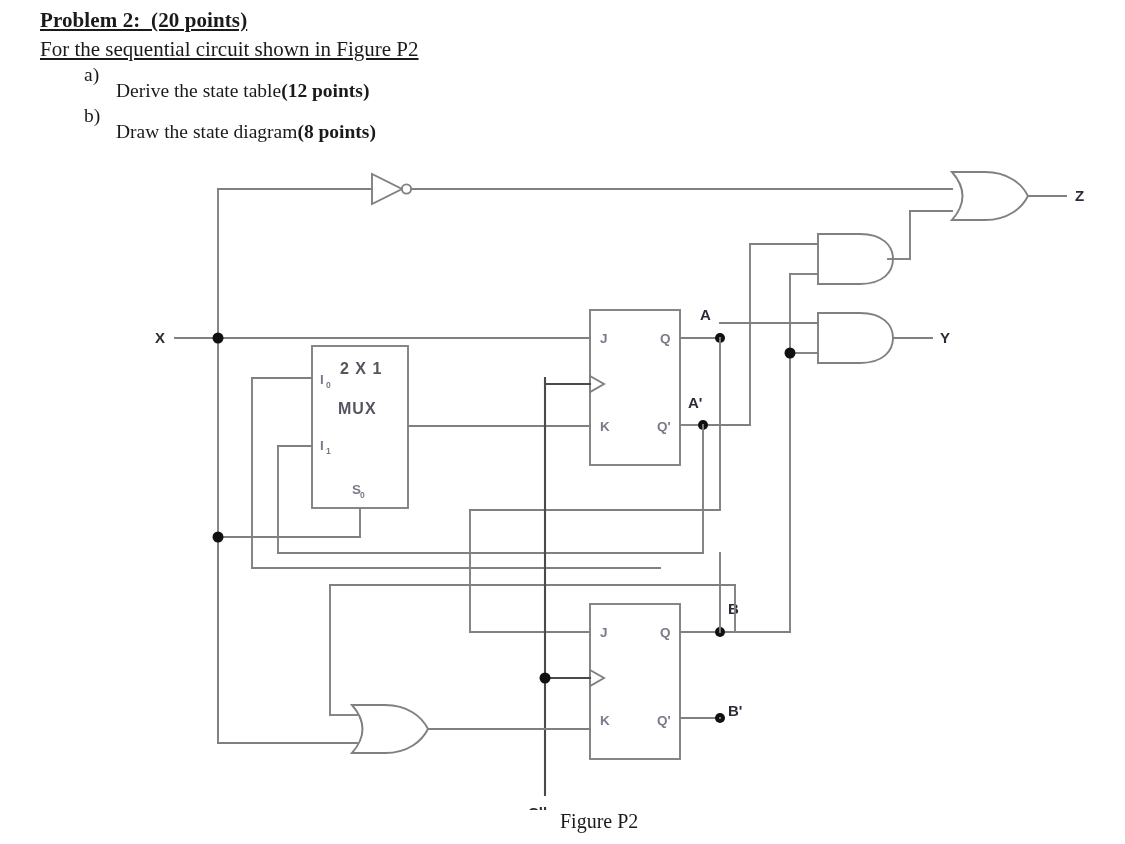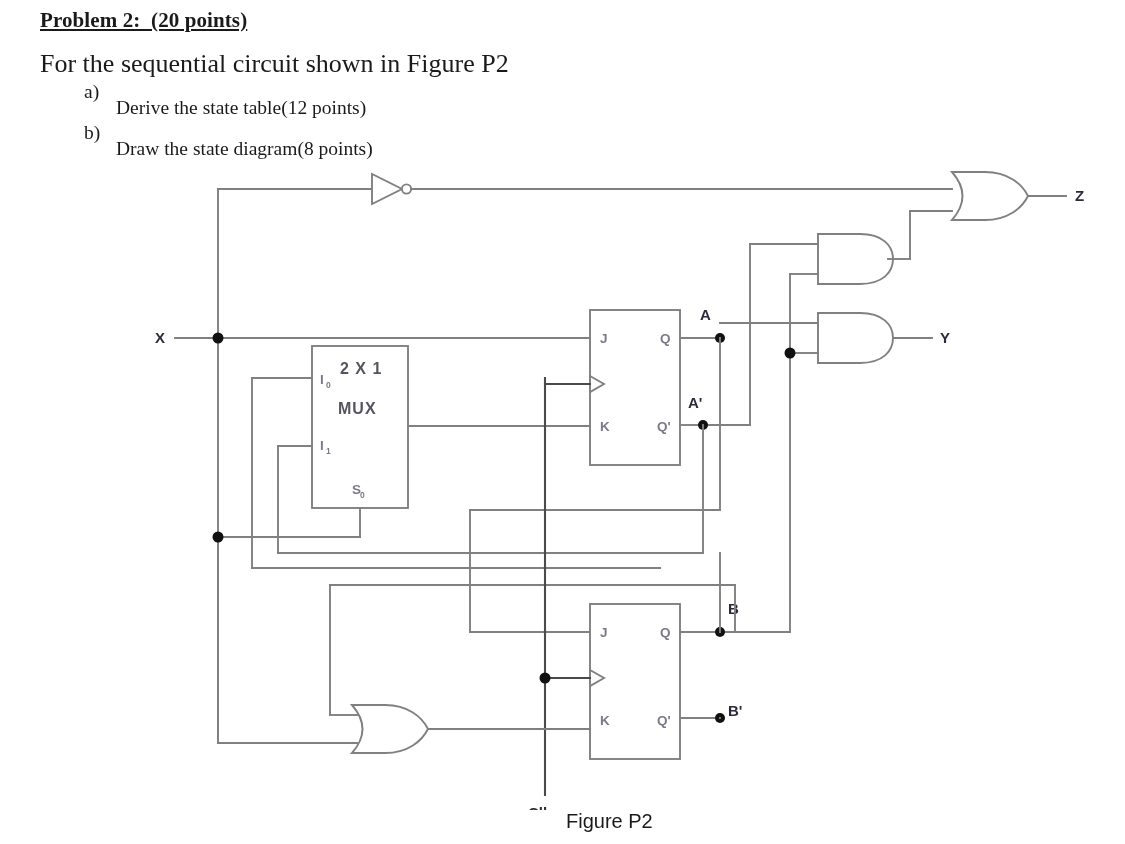--- a/index.html
+++ b/index.html
@@ -25,22 +25,23 @@
     font-family: "Liberation Serif", serif;
     font-weight: bold;
     font-size: 21px;
     letter-spacing: 0.1px;
     margin: 0 0 3px 0;
     white-space: pre;
     text-decoration: underline;
   }
   .prob-sub {
     font-family: "Liberation Serif", serif;
-    font-size: 26px;
-    margin: 16px 0 2px 0;
+    font-size: 21px;
+    margin: 4px 0 2px 0;
+    text-decoration: underline;
   }
   .prob-list {
     margin: 2px 0 0 0;
     padding: 0;
     list-style: none;
   }
   .prob-list li {
     font-family: "Liberation Serif", serif;
     font-size: 19.5px;
     margin: 0 0 3px 0;
@@ -50,21 +51,21 @@
   .prob-list li .marker {
     position: absolute;
     left: 44px;
     width: 26px;
   }
   .prob-list li .itemtext {
     display: inline-block;
     margin-left: 32px;
     margin-top: 16px;
   }
-  .prob-list li b { font-weight: normal; }
+  .prob-list li b { font-weight: bold; }
 
   .circuit-wrap {
     position: absolute;
     left: 0;
     top: 150px;
     width: 1125px;
     height: 650px;
   }
   svg.circuit {
     display: block;
@@ -111,24 +112,23 @@
   .lbl-sub {
     font-family: "Liberation Sans", sans-serif;
     font-size: 8.5px;
     font-weight: bold;
     fill: #7a7a8a;
   }
   .fig-caption {
     position: absolute;
     left: 560px;
     top: 810px;
-    font-family: Liberation Sans, sans-serif;
+    font-family: Liberation Serif, serif;
     font-size: 20px;
     color: #1a1a1a;
-    margin-left: 6px;
   }
 </style>
 </head>
 <body>
 
 <div class="problem-header">
   <div class="prob-title">Problem 2:  (20 points)</div>
   <div class="prob-sub">For the sequential circuit shown in Figure P2</div>
   <ul class="prob-list">
     <li>

